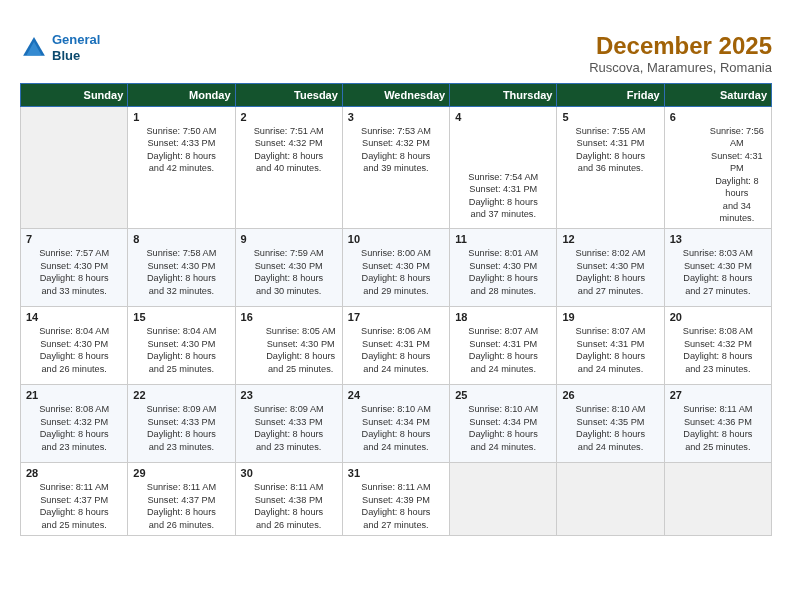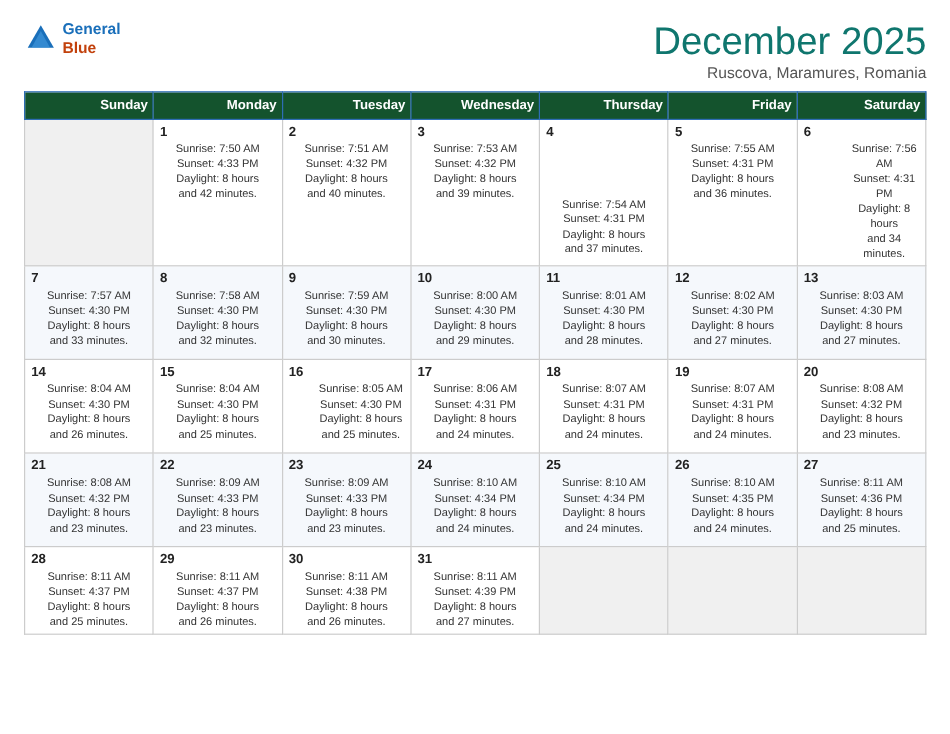--- a/index.html
+++ b/index.html
@@ -6,21 +6,21 @@
     body {
       font-family: Arial, sans-serif;
       background: #fff;
       width: 792px;
       height: 612px;
       overflow: hidden;
     }
     .page {
       width: 792px;
       height: 612px;
-      padding: 16px 20px;
+      padding: 32px 20px;
       background: #fff;
     }
     .header {
       display: flex;
       justify-content: space-between;
       align-items: flex-start;
       margin-bottom: 8px;
     }
     .logo {
       display: flex;
@@ -37,23 +37,23 @@
     }
     .logo-icon {
       width: 28px;
       height: 28px;
       margin-right: 4px;
     }
     .title-block {
       text-align: right;
     }
     .month-title {
-      font-size: 32px;
-      font-weight: normal;
-      color: #0f766e;
+      font-size: 24px;
+      font-weight: bold;
+      color: #a16207;
     }
     .subtitle {
       font-size: 13px;
       color: #555;
     }
     table {
       width: 100%;
       border-collapse: collapse;
       font-size: 10px;
     }
@@ -101,21 +101,21 @@
 
 <div class="page">
   <div class="header">
     <div class="logo">
       <svg class="logo-icon" viewBox="0 0 36 36">
         <polygon points="18,4 32,28 4,28" fill="#1a6fba"></polygon>
         <polygon points="18,10 28,28 8,28" fill="#4da6e8" opacity="0.5"></polygon>
       </svg>
       <div class="logo-text">
         <span>General</span><br>
-        <span style="color:#c2410c;">Blue</span>
+        <span style="color:#0c4a6e;">Blue</span>
       </div>
     </div>
     <div class="title-block">
       <div class="month-title">December 2025</div>
       <div class="subtitle">Ruscova, Maramures, Romania</div>
     </div>
   </div>
 
   <table>
     <thead>

